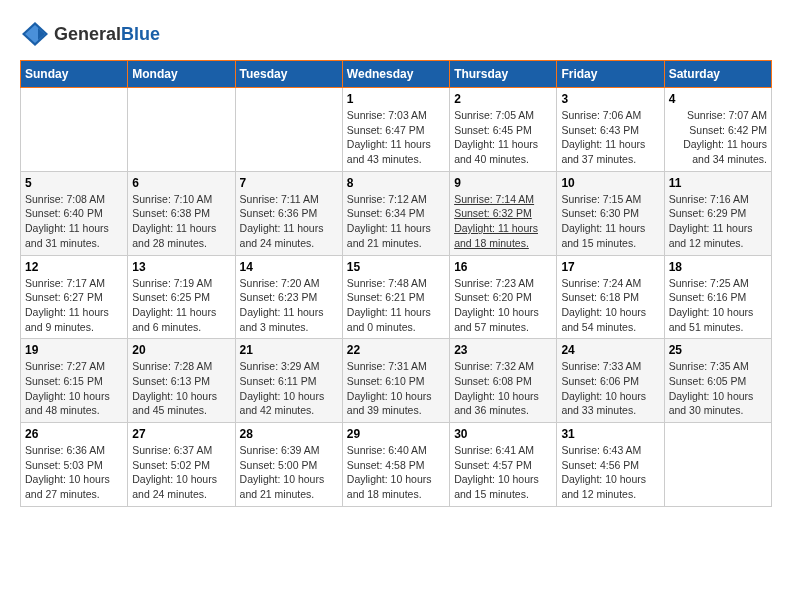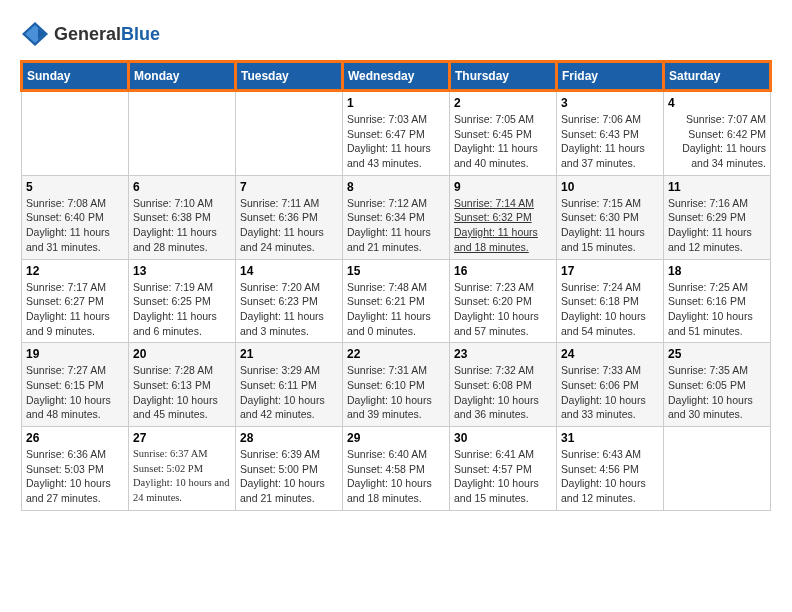--- a/index.html
+++ b/index.html
@@ -57,21 +57,21 @@
       width: 100%;
       border-collapse: collapse;
       font-size: 11px;
     }
     thead th {
       background: #1a5fa8;
       color: #fff;
       padding: 6px 4px;
       text-align: left;
       font-size: 12px;
-      border: 3px solid #f97316;
+      border: 1px solid #f97316;
     }
     td {
       border: 1px solid #ccc;
       vertical-align: top;
       padding: 4px;
       width: calc(100% / 7);
       min-height: 80px;
       height: 80px;
     }
     .day-num {
@@ -287,21 +287,21 @@
       </tr>
       <tr>
         <td>
           <div class="day-num">26</div>
           <div class="day-info" style="white-space: pre-line;">Sunrise: 6:36 AM
 Sunset: 5:03 PM
 Daylight: 10 hours and 27 minutes.</div>
         </td>
         <td>
           <div class="day-num">27</div>
-          <div class="day-info" style="white-space: pre-line; font-family: Liberation Serif, serif;">Sunrise: 6:37 AM
+          <div class="day-info" style="white-space: pre-line;">Sunrise: 6:37 AM
 Sunset: 5:02 PM
 Daylight: 10 hours and 24 minutes.</div>
         </td>
         <td>
           <div class="day-num">28</div>
           <div class="day-info" style="white-space: pre-line;">Sunrise: 6:39 AM
 Sunset: 5:00 PM
 Daylight: 10 hours and 21 minutes.</div>
         </td>
         <td>

